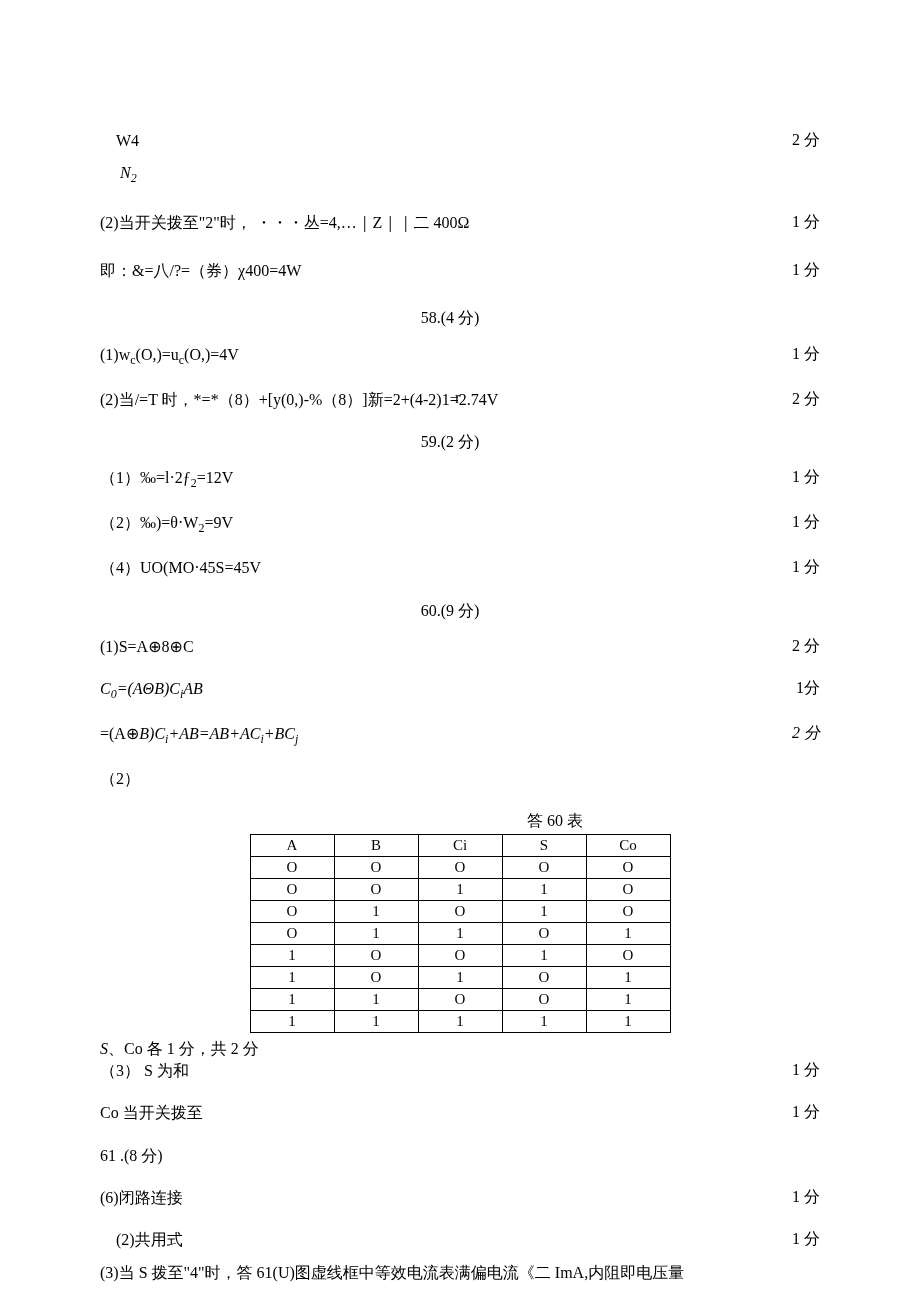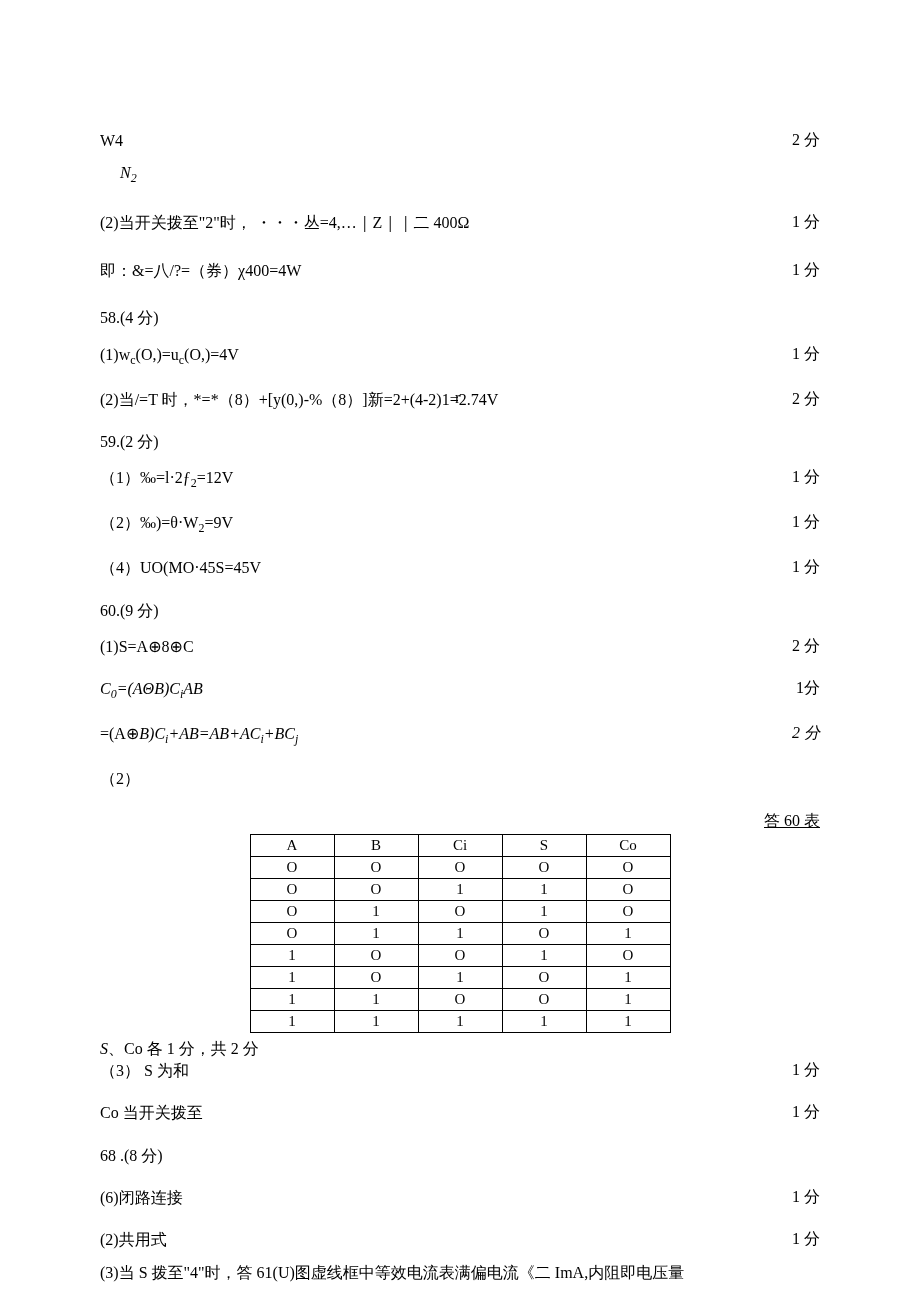--- a/index.html
+++ b/index.html
@@ -32,32 +32,33 @@
     }
     sub {
       vertical-align: sub;
       font-size: 0.75em;
     }
     .italic {
       font-style: italic;
     }
     .tight {
       margin-bottom: 10px;
+      margin-left: 16px;
     }
     .medtight {
       margin-bottom: 14px;
+      text-align: center;
     }
     .gap-above {
       margin-top: 25px;
     }
     .table-caption {
-      text-align: right;
+      text-align: center;
       margin-left: 190px;
       margin-bottom: 2px;
-      text-decoration: underline;
     }
     table {
       border-collapse: collapse;
       margin: 0 auto 6px auto;
     }
     td {
       border: 1px solid #000;
       width: 84px;
       text-align: center;
       height: 22px;
@@ -252,21 +253,21 @@
   <div class="left">（3） S 为和</div>
   <div class="right">1 分</div>
 </div>
 
 <div class="row">
   <div class="left">Co 当开关拨至</div>
   <div class="right">1 分</div>
 </div>
 
 <div class="row">
-  <div class="left">68  .(8 分)</div>
+  <div class="left">61  .(8 分)</div>
 </div>
 
 <div class="row">
   <div class="left">(6)闭路连接</div>
   <div class="right">1 分</div>
 </div>
 
 <div class="row tight">
   <div class="left">(2)共用式</div>
   <div class="right">1  分</div>

